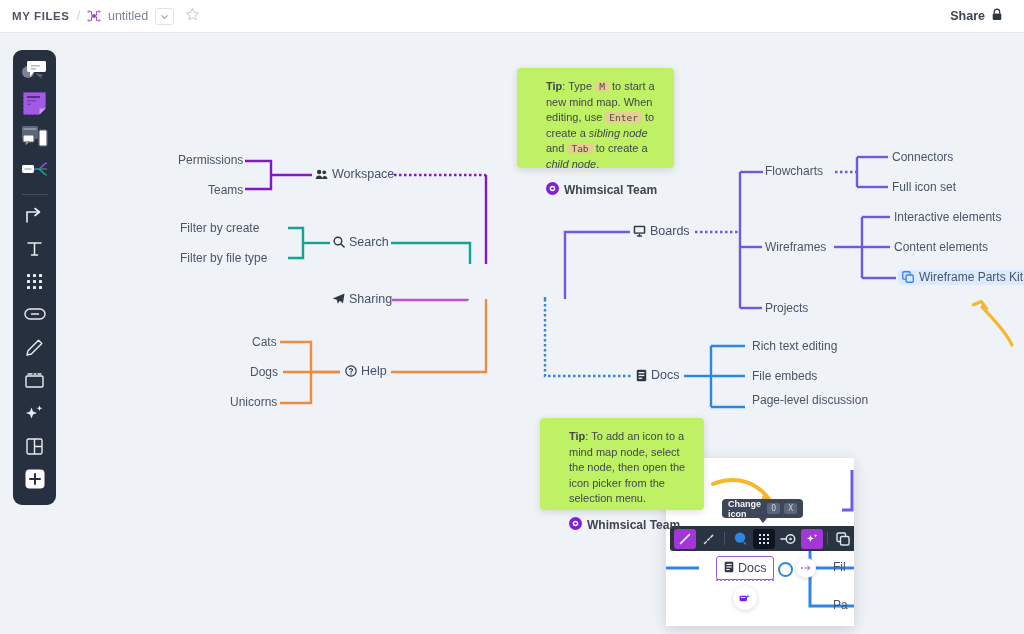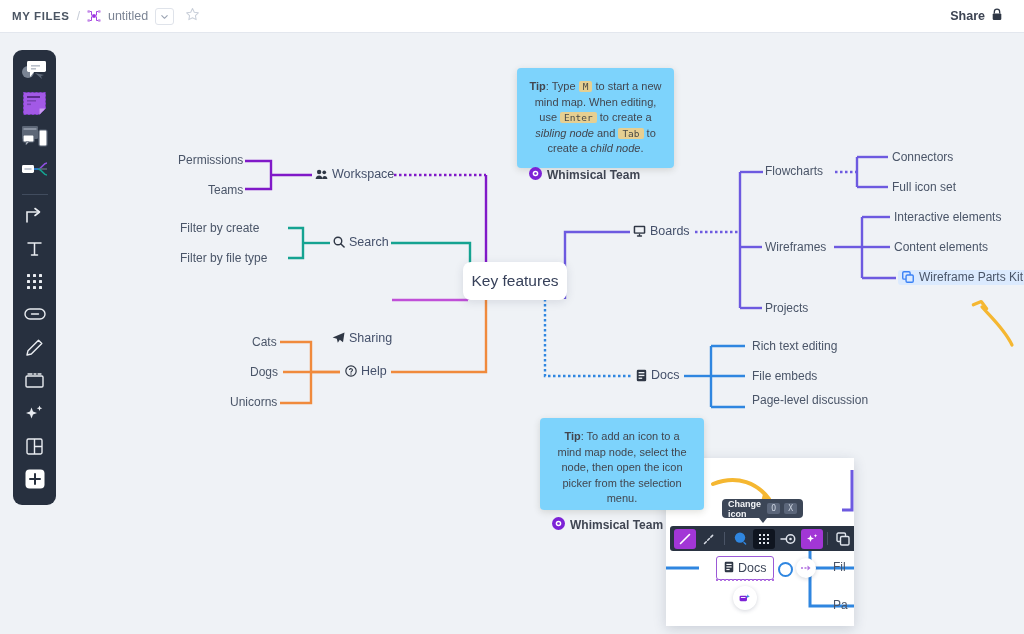--- a/index.html
+++ b/index.html
@@ -45,22 +45,22 @@
   
   .central{position:absolute;background:#fff;border-radius:8px;
            box-shadow:0 2px 10px rgba(40,50,80,.13);
            display:flex;align-items:center;justify-content:center;
            font-size:15.5px;color:#37415a;z-index:20;}
 
   
   .sel-leaf{background:#dbeafe;color:#3b82f6;border-radius:3px;padding:1px 4px 2px 4px;}
 
   
-  .tip{position:absolute;background:#7dd3fc;border-radius:4px;
-       box-shadow:0 2px 7px rgba(60,60,40,.16);padding:11px 12px 9px 12px;box-sizing:border-box;z-index:25;text-align:center;}
+  .tip{position:absolute;background:#bef264;border-radius:4px;
+       box-shadow:0 2px 7px rgba(60,60,40,.16);padding:11px 12px 9px 29px;box-sizing:border-box;z-index:25;}
   .tip-txt{font-size:11px;line-height:15.5px;color:#42464f;}
   .tip-txt b{font-weight:bold;}
   .tip-txt i{font-style:italic;}
   .kbd{background:#e6cf91;border-radius:2px;padding:0px 4px;font-family:"DejaVu Sans Mono",monospace;
        font-size:9.5px;color:#4a4a46;}
   .tip-foot{display:flex;align-items:center;gap:5px;margin-top:9px;}
   .tip-author{font-size:12px;font-weight:bold;color:#3f4552;}
 
   
   .inset{position:absolute;left:666px;top:458px;width:188px;height:168px;background:#fff;
@@ -338,21 +338,21 @@
   <div class="node" style="left:333px;top:236px;text-align:right;">
     <span class="node-ico">
       <svg width="12" height="12" viewBox="0 0 13 13">
         <circle cx="5.4" cy="5.4" r="4.1" fill="none" stroke="#2f3745" stroke-width="1.5"></circle>
         <path d="M8.6 8.6L12 12" stroke="#2f3745" stroke-width="1.6" stroke-linecap="round"></path>
       </svg>
     </span>
     <span>Search</span>
   </div>
 
-  <div class="node" style="left:332px;top:293px;margin-top:39px;">
+  <div class="node" style="left:332px;top:293px;">
     <span class="node-ico">
       <svg width="13" height="12" viewBox="0 0 13 12">
         <path d="M12.5 0.6L0.6 5.4l4.2 1.3 1 4.1 2-3 3.2 2.4z" fill="#2f3745"></path>
       </svg>
     </span>
     <span>Sharing</span>
   </div>
 
   <div class="node leaf" style="left:252px;top:336px;">
     <span>Cats</span>
@@ -367,23 +367,20 @@
     <span class="node-ico">
       <svg width="12" height="12" viewBox="0 0 13 13">
         <circle cx="6.5" cy="6.5" r="5.6" fill="none" stroke="#2f3745" stroke-width="1.3"></circle>
         <path d="M4.9 4.9a1.7 1.7 0 013.2.6c0 1.1-1.6 1.3-1.6 2.4" fill="none" stroke="#2f3745" stroke-width="1.2" stroke-linecap="round"></path>
         <circle cx="6.5" cy="9.8" r="0.75" fill="#2f3745"></circle>
       </svg>
     </span>
     <span>Help</span>
   </div>
 
-  <div class="central" style="left:463px;top:262px;width:104px;height:38px;">
-    <span>Key features</span>
-  </div>
 
   <div class="node" style="left:633px;top:225px;">
     <span class="node-ico">
       <svg width="13" height="12" viewBox="0 0 13 12">
         <rect x="0.7" y="0.8" width="11.6" height="8" rx="1.2" fill="#2f3745"></rect>
         <rect x="2.2" y="2.2" width="8.6" height="5.2" fill="#eff2f6"></rect>
         <path d="M4.5 11h4" stroke="#2f3745" stroke-width="1.3" stroke-linecap="round"></path>
         <path d="M6.5 8.8v2.2" stroke="#2f3745" stroke-width="1.3"></path>
       </svg>
     </span>

